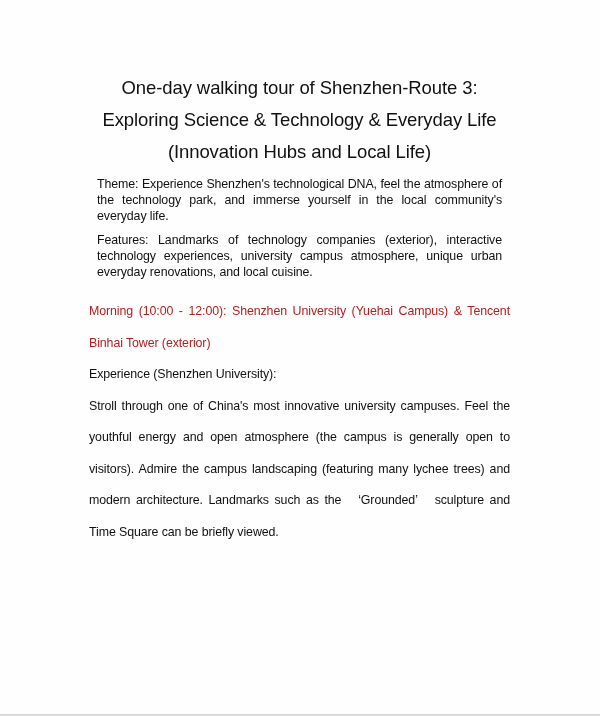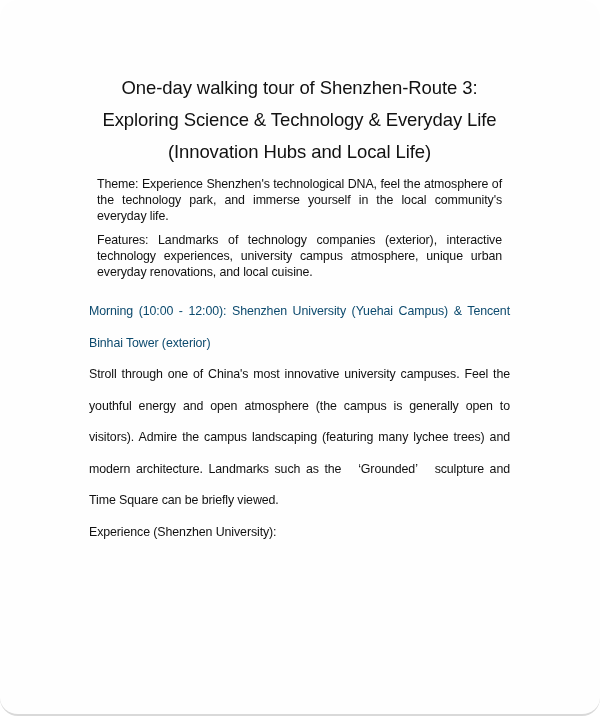--- a/index.html
+++ b/index.html
@@ -16,21 +16,20 @@
       color: #111111;
     }
     .page {
       position: absolute;
       left: 0;
       top: 0;
       width: 600px;
       height: 714px;
       background: #fefefe;
       border-bottom: 2px solid #d9d9d9;
-      border-radius: 18px;
     }
     .content {
       position: absolute;
       left: 89px;
       top: 72px;
       width: 421px;
     }
     .title {
       font-size: 18.5px;
       line-height: 32px;
@@ -77,20 +76,20 @@
 
 <div class="page">
   <div class="content">
     <h1 class="title">One-day walking tour of Shenzhen-Route 3: Exploring Science &amp; Technology &amp; Everyday Life (Innovation Hubs and Local Life)</h1>
 
     <div class="intro">
       <p>Theme: Experience Shenzhen's technological DNA, feel the atmosphere of the technology park, and immerse yourself in the local community's everyday life.</p>
       <p>Features: Landmarks of technology companies (exterior), interactive technology experiences, university campus atmosphere, unique urban everyday renovations, and local cuisine.</p>
     </div>
 
-    <p class="heading-red" style="color: #0c4a6e;">Morning (10:00 - 12:00): Shenzhen University (Yuehai Campus) &amp; Tencent Binhai Tower (exterior)</p>
+    <p class="heading-red" style="color: #b91c1c;">Morning (10:00 - 12:00): Shenzhen University (Yuehai Campus) &amp; Tencent Binhai Tower (exterior)</p>
+
+    <p class="para sub-label">Experience (Shenzhen University):</p>
 
     <p class="para">Stroll through one of China's most innovative university campuses. Feel the youthful energy and open atmosphere (the campus is generally open to visitors). Admire the campus landscaping (featuring many lychee trees) and modern architecture. Landmarks such as the &nbsp;&nbsp;‘Grounded’&nbsp;&nbsp; sculpture and Time Square can be briefly viewed.</p>
-
-    <p class="para sub-label">Experience (Shenzhen University):</p>
 
   </div>
 </div>
 
 </body></html>

